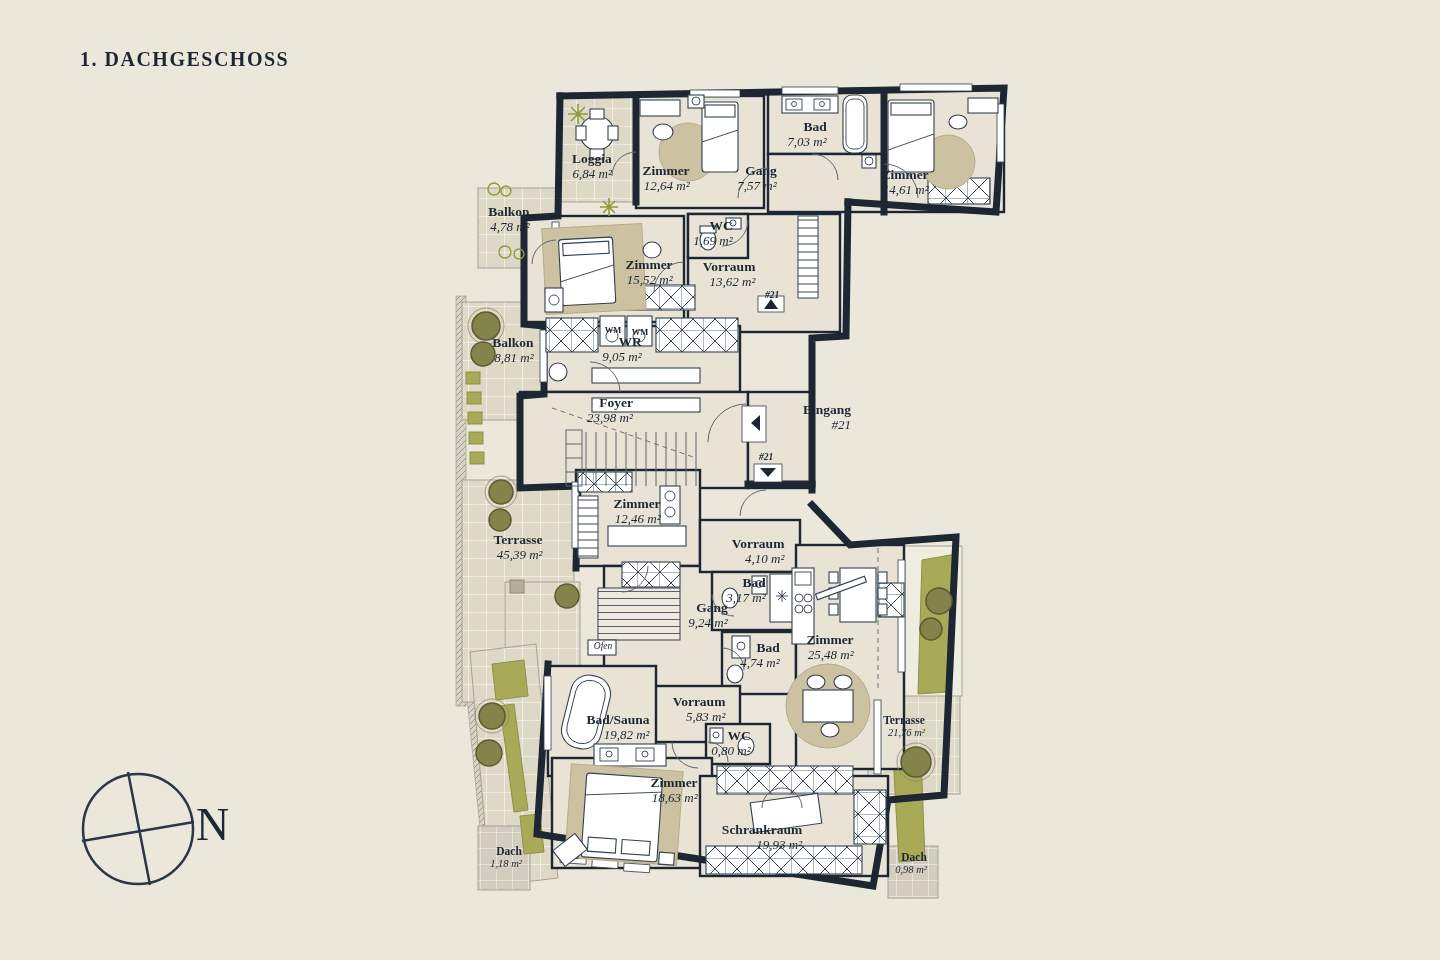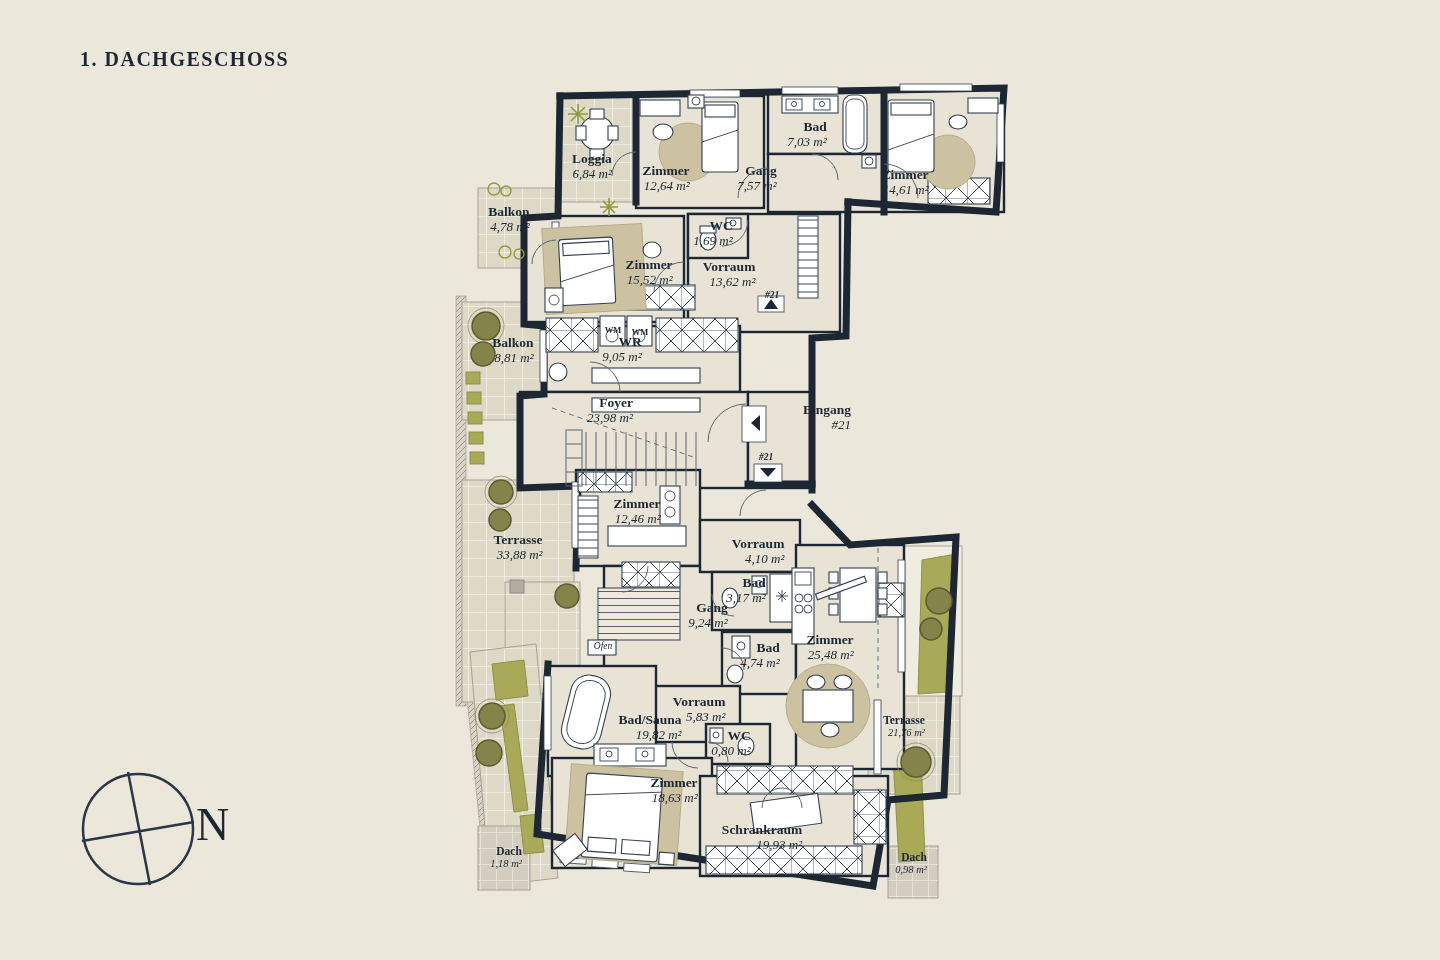--- a/index.html
+++ b/index.html
@@ -417,21 +417,21 @@
       <div class="rlabel" style="left: 795px; top: 403px; margin-left: 32px;">
         <span class="nm">Eingang</span>
         <span class="ar">#21</span>
       </div>
       <div class="rlabel" style="left: 637px; top: 497px;">
         <span class="nm">Zimmer</span>
         <span class="ar">12,46 m²</span>
       </div>
       <div class="rlabel" style="left: 518px; top: 533px;">
         <span class="nm">Terrasse</span>
-        <span class="ar">33,88 m²</span>
+        <span class="ar">45,39 m²</span>
       </div>
       <div class="rlabel" style="left: 758px; top: 537px;">
         <span class="nm">Vorraum</span>
         <span class="ar">4,10 m²</span>
       </div>
       <div class="rlabel" style="left: 746px; top: 576px;">
         <span class="nm">Bad</span>
         <span class="ar">3,17 m²</span>
       </div>
       <div class="rlabel" style="left: 708px; top: 601px;">
@@ -447,21 +447,21 @@
         <span class="ar">25,48 m²</span>
       </div>
       <div class="rlabel" style="left: 699px; top: 695px;">
         <span class="nm">Vorraum</span>
         <span class="ar">5,83 m²</span>
       </div>
       <div class="rlabel" style="left: 731px; top: 729px;">
         <span class="nm">WC</span>
         <span class="ar">0,80 m²</span>
       </div>
-      <div class="rlabel" style="left: 618px; top: 713px; margin-left: 32px;">
+      <div class="rlabel" style="left: 618px; top: 713px;">
         <span class="nm">Bad/Sauna</span>
         <span class="ar">19,82 m²</span>
       </div>
       <div class="rlabel small" style="left: 904px; top: 714px;">
         <span class="nm">Terrasse</span>
         <span class="ar">21,76 m²</span>
       </div>
       <div class="rlabel" style="left: 674px; top: 776px;">
         <span class="nm">Zimmer</span>
         <span class="ar">18,63 m²</span>

